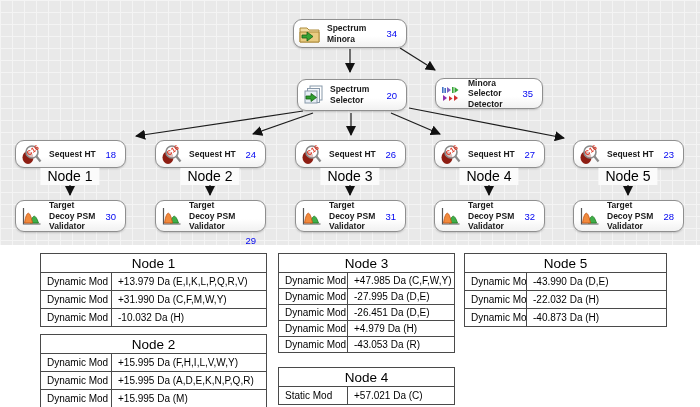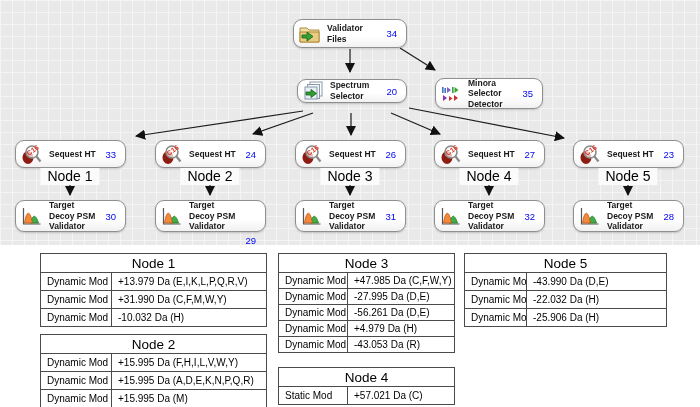--- a/index.html
+++ b/index.html
@@ -68,25 +68,25 @@
   </svg>
 
   <div class="wf-box" style="left:293px;top:19px;width:114px;height:29px">
     <span class="wf-icon">
       <svg width="21" height="18" viewBox="0 0 21 18">
         <path d="M1 3 h7 l2 2 h10 v12 h-19 z" fill="#f2dda4" stroke="#ad8b3a" stroke-width="1"></path>
         <path d="M1 7 h19 v10 h-19 z" fill="#e9cb81" stroke="#ad8b3a" stroke-width="1"></path>
         <path d="M3 10 h5 v-3 l6 4.5 -6 4.5 v-3 h-5 z" fill="#35a435" stroke="#146014" stroke-width="0.8"></path>
       </svg>
     </span>
-    <span class="wf-label">Validator Files</span>
+    <span class="wf-label">Spectrum Minora</span>
     <span class="wf-count" style="color: rgb(0, 4, 240);">34</span>
   </div>
 
-  <div class="wf-box" style="left:297px;top:79px;width:110px;height:24px">
+  <div class="wf-box" style="left:297px;top:79px;width:110px;height:32px">
     <span class="wf-icon">
       <svg width="20" height="20" viewBox="0 0 20 20">
         <rect x="7" y="1" width="12" height="14" fill="#ffffff" stroke="#8899aa"></rect>
         <rect x="4.5" y="3.5" width="12" height="14" fill="#f4f7fb" stroke="#8899aa"></rect>
         <rect x="2" y="6" width="12" height="12" fill="#e8eef6" stroke="#8899aa"></rect>
         <path d="M3 11 h5 v-2.5 l5.5 4 -5.5 4 v-2.5 h-5 z" fill="#2f9e2f" stroke="#156015" stroke-width="0.8"></path>
       </svg>
     </span>
     <span class="wf-label">Spectrum Selector</span>
     <span class="wf-count" style="color: rgb(0, 4, 240);">20</span>
@@ -112,21 +112,21 @@
   <div class="wf-box" style="left:15px;top:140px;width:111px;height:28px">
     <span class="wf-icon">
       <svg width="21" height="21" viewBox="0 0 21 21">
         <ellipse cx="7" cy="13.5" rx="5.5" ry="6.5" fill="#8d1d12"></ellipse>
         <circle cx="11" cy="8" r="6" fill="rgba(255,255,255,0.72)" stroke="#8a8a8a" stroke-width="1.6"></circle>
         <line x1="15.5" y1="12.5" x2="19.5" y2="17.5" stroke="#8a8a8a" stroke-width="2.2"></line>
         <text x="6" y="10" font-size="7" font-weight="bold" fill="#e03522" transform="rotate(-35 10 8)">C16</text>
       </svg>
     </span>
     <span class="wf-label">Sequest HT</span>
-    <span class="wf-count" style="color: rgb(0, 4, 240);">33</span>
+    <span class="wf-count" style="color: rgb(0, 4, 240);">18</span>
   </div>
   <div class="wf-box" style="left:155px;top:140px;width:111px;height:28px">
     <span class="wf-icon">
       <svg width="21" height="21" viewBox="0 0 21 21">
         <ellipse cx="7" cy="13.5" rx="5.5" ry="6.5" fill="#8d1d12"></ellipse>
         <circle cx="11" cy="8" r="6" fill="rgba(255,255,255,0.72)" stroke="#8a8a8a" stroke-width="1.6"></circle>
         <line x1="15.5" y1="12.5" x2="19.5" y2="17.5" stroke="#8a8a8a" stroke-width="2.2"></line>
         <text x="6" y="10" font-size="7" font-weight="bold" fill="#e03522" transform="rotate(-35 10 8)">C16</text>
       </svg>
     </span>
@@ -293,21 +293,21 @@
   <tr>
         <td>Dynamic Mod</td>
         <td>+47.985 Da (C,F,W,Y)</td>
       </tr>
   <tr>
         <td>Dynamic Mod</td>
         <td>-27.995 Da (D,E)</td>
       </tr>
   <tr>
         <td>Dynamic Mod</td>
-        <td>-56.261 Da (D,E)</td>
+        <td>-26.451 Da (D,E)</td>
       </tr>
   <tr>
         <td>Dynamic Mod</td>
         <td>+4.979 Da (H)</td>
       </tr>
   <tr>
         <td>Dynamic Mod</td>
         <td>-43.053 Da (R)</td>
       </tr>
 </tbody>
@@ -341,16 +341,16 @@
   <tr>
         <td>Dynamic Mod</td>
         <td>-43.990 Da (D,E)</td>
       </tr>
   <tr>
         <td>Dynamic Mod</td>
         <td>-22.032 Da (H)</td>
       </tr>
   <tr>
         <td>Dynamic Mod</td>
-        <td>-25.906 Da (H)</td>
+        <td>-40.873 Da (H)</td>
       </tr>
 </tbody>
   </table>
 
 </body></html>

